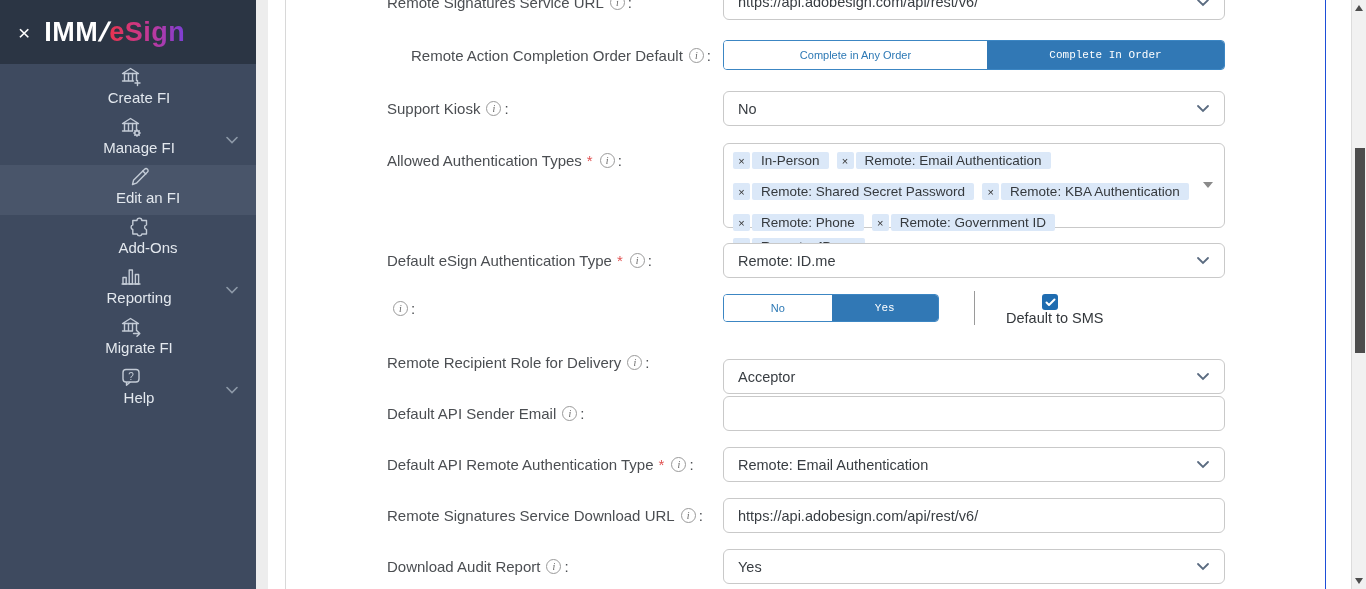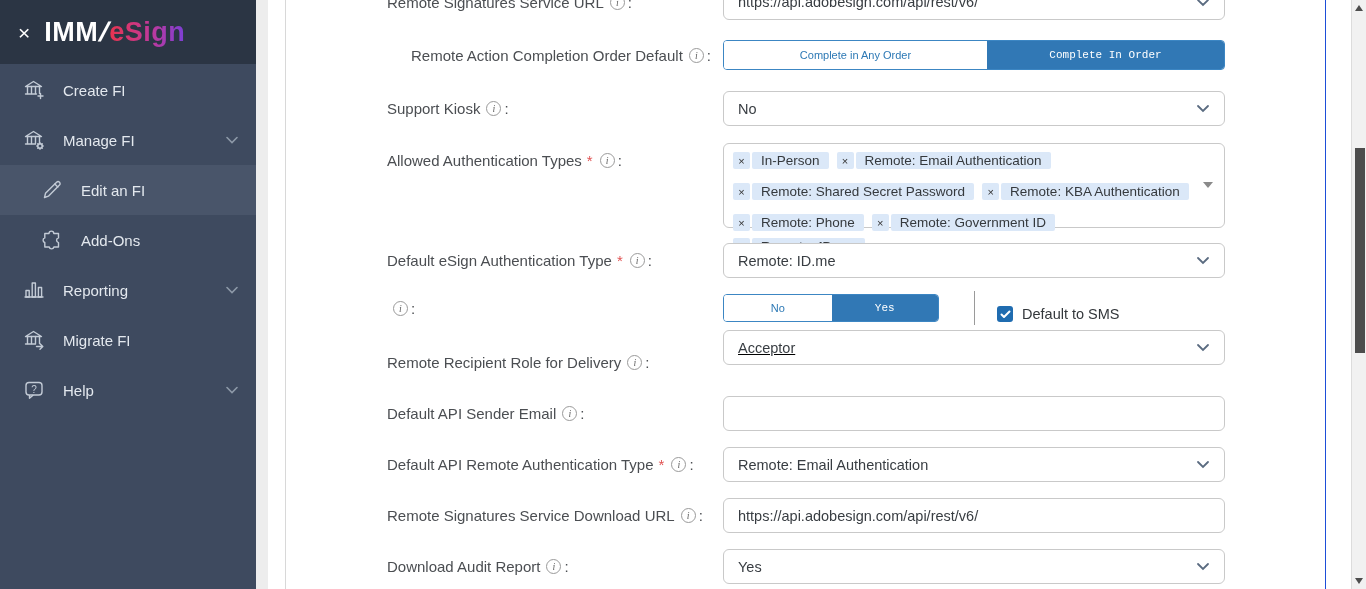--- a/index.html
+++ b/index.html
@@ -13,21 +13,21 @@
                     padding-left:18px; }
   .close-x { color:#fff; font-size:21px; font-weight:300; cursor:pointer; line-height:1;
              margin-right:14px; }
   .logo { display:flex; align-items:baseline; font-weight:bold; font-size:27px; letter-spacing:.5px;}
   .logo .imm { color:#fff; }
   .logo .slash { color:#fff; font-style:italic; margin:0 1px 0 2px; transform:skewX(-8deg); display:inline-block;}
   .logo .esign { background:linear-gradient(90deg,#e8344e 0%, #c0399b 55%, #7b3fd6 100%);
                  -webkit-background-clip:text; background-clip:text; color:transparent; }
   .nav { padding-top:1px; }
   .nav-item { height:50px; display:flex; align-items:center; padding-left:22px;
-              cursor:pointer; position:relative; color:#e3e8ee; font-size:15px; }
+              cursor:pointer; position:relative; color:#e3e8ee; font-size:15px;flex-direction:column; }
   .nav-item.sub { padding-left:40px; }
   .nav-item.active { background:#49556a;text-align:center; }
   .nav-item .nav-ico { width:24px; height:24px; margin-right:17px; flex:none; }
   .nav-item .chev { position:absolute; right:18px; top:21px; }
   .nav-label { font-weight:500; }
 
   
   .side-scroll-track { position:absolute; left:256px; top:0; width:12px; height:589px;
                        background:#ededed; z-index:4; }
 
@@ -283,35 +283,35 @@
     <span class="info-ico">i</span>
     <span class="colon">:</span>
   </div>
   <div class="ctrl" style="top:294px;height:28px;width:216px;">
     <div class="toggle-group">
       <div class="toggle-opt" style="width:108px;">No</div>
       <div class="toggle-opt sel" style="width:107px;">Yes</div>
     </div>
   </div>
   <div class="vdivider" style="top:291px;height:34px;"></div>
-  <div class="chkgrp" style="top:300px;height:28px;">
+  <div class="chkgrp" style="top:294px;height:28px;flex-direction:column;">
     <span class="chkbox">
       <svg width="11" height="9" viewBox="0 0 11 9" fill="none" stroke="#fff" stroke-width="2" stroke-linecap="round" stroke-linejoin="round">
           <polyline points="1.5,4.5 4,7 9.5,1.5"></polyline>
         </svg>
     </span>
     <span class="chklabel">Default to SMS</span>
   </div>
 
   <div class="row-label" style="top:345px;height:35px;">
     <span>Remote Recipient Role for Delivery</span>
     <span class="info-ico">i</span>
     <span class="colon">:</span>
   </div>
-  <div class="ctrl" style="top:330px;height:35px;text-decoration:underline;">
+  <div class="ctrl" style="top:359px;height:35px;">
     <div class="select">
       <span>Acceptor</span>
       <svg width="14" height="9" viewBox="0 0 14 9" fill="none" stroke="#5a6b80" stroke-width="1.8" stroke-linecap="round">
           <polyline points="2,2 7,7 12,2"></polyline>
         </svg>
     </div>
   </div>
 
   <div class="row-label" style="top:396px;height:35px;">
     <span>Default API Sender Email</span>

